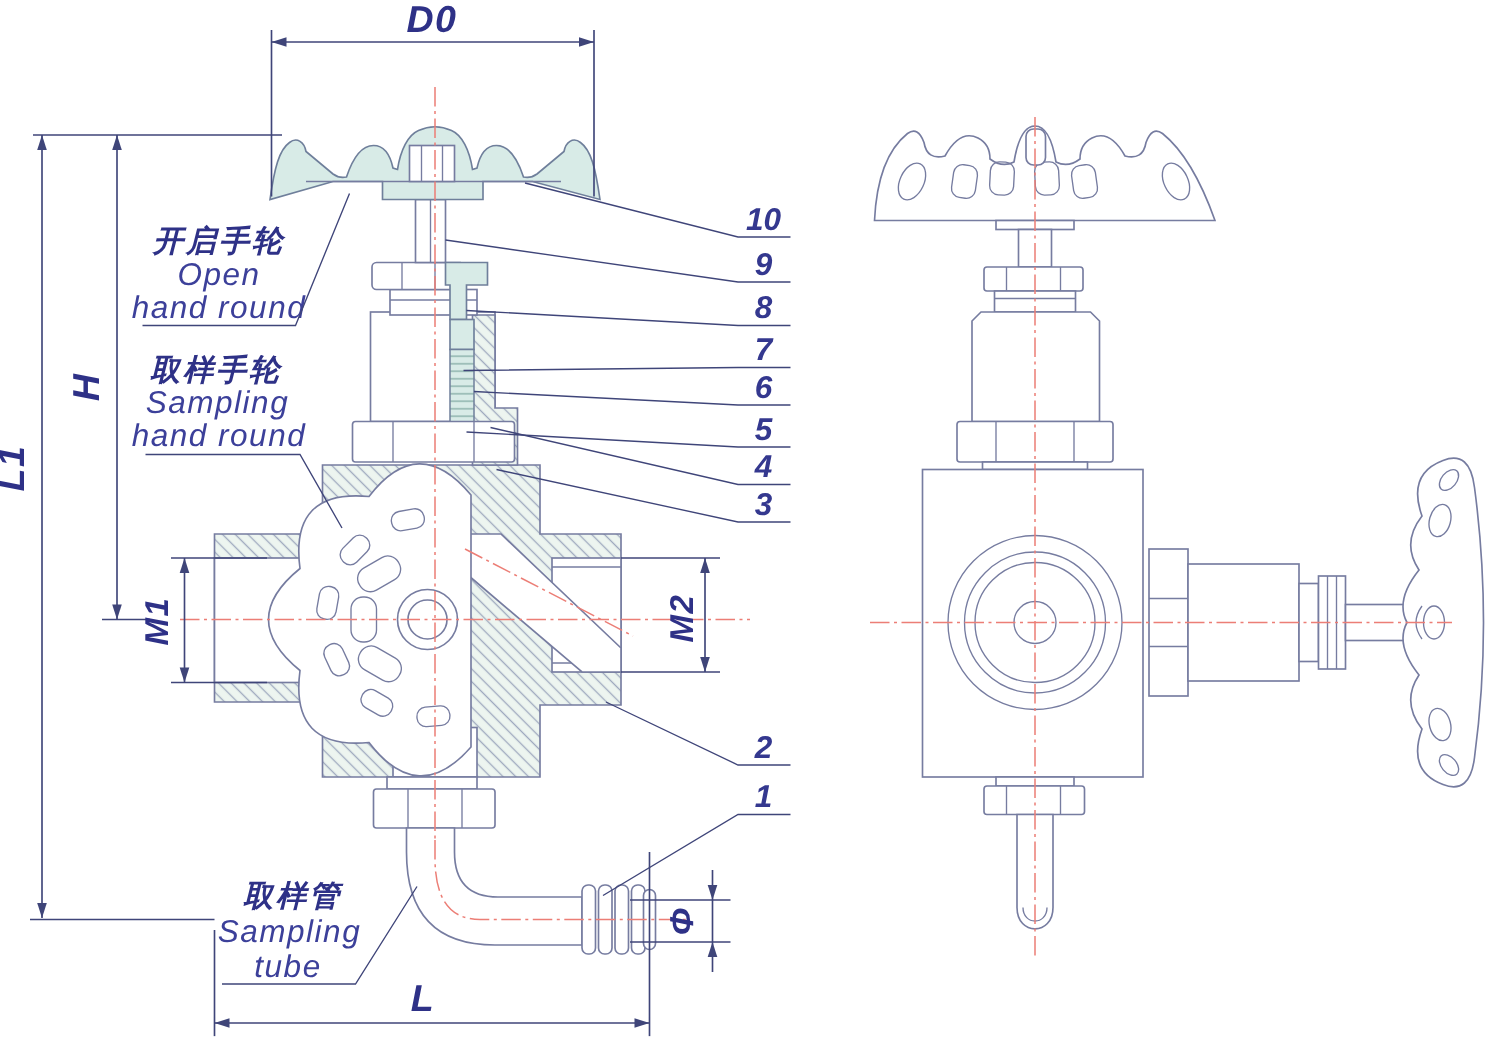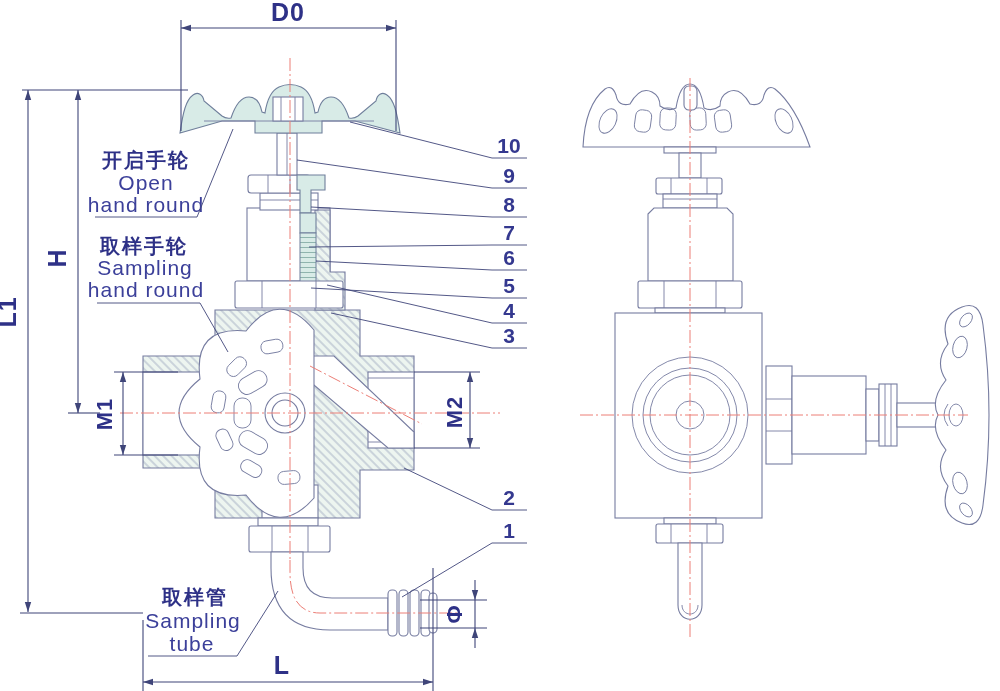--- a/index.html
+++ b/index.html
@@ -1,17 +1,17 @@
 <!DOCTYPE html>
 <html><head>
 <meta charset="utf-8">
 <style>
   html,body{margin:0;padding:0;background:#ffffff;}
   .stage{position:relative;width:1000px;height:691px;background:#ffffff;overflow:hidden;
-         font-family:"Liberation Sans","DejaVu Sans",sans-serif;}
+         font-family:"Liberation Sans","DejaVu Sans",sans-serif;font-style:italic;}
   svg{display:block;}
   text{font-family:"Liberation Sans","DejaVu Sans",sans-serif;}
   .dim-label{fill:#2e3187;font-size:25px;font-weight:bold;letter-spacing:1px;}
   .dim-label-s{fill:#2e3187;font-size:22px;font-weight:bold;letter-spacing:1px;}
   .callout-num{fill:#34388f;font-size:21px;font-weight:bold;}
   .zh-label{fill:#2e3187;font-size:20px;font-weight:bold;letter-spacing:2px;font-family:"DejaVu Sans","Liberation Sans",sans-serif;}
   .en-label{fill:#3c409a;font-size:21px;letter-spacing:1px;}
   .part{fill:#ffffff;stroke:#767ca0;stroke-width:1.1;}
   .part-thin{fill:none;stroke:#767ca0;stroke-width:0.9;}
   .cyan{fill:#d8ebe7;stroke:#6f7f9b;stroke-width:1.1;}

